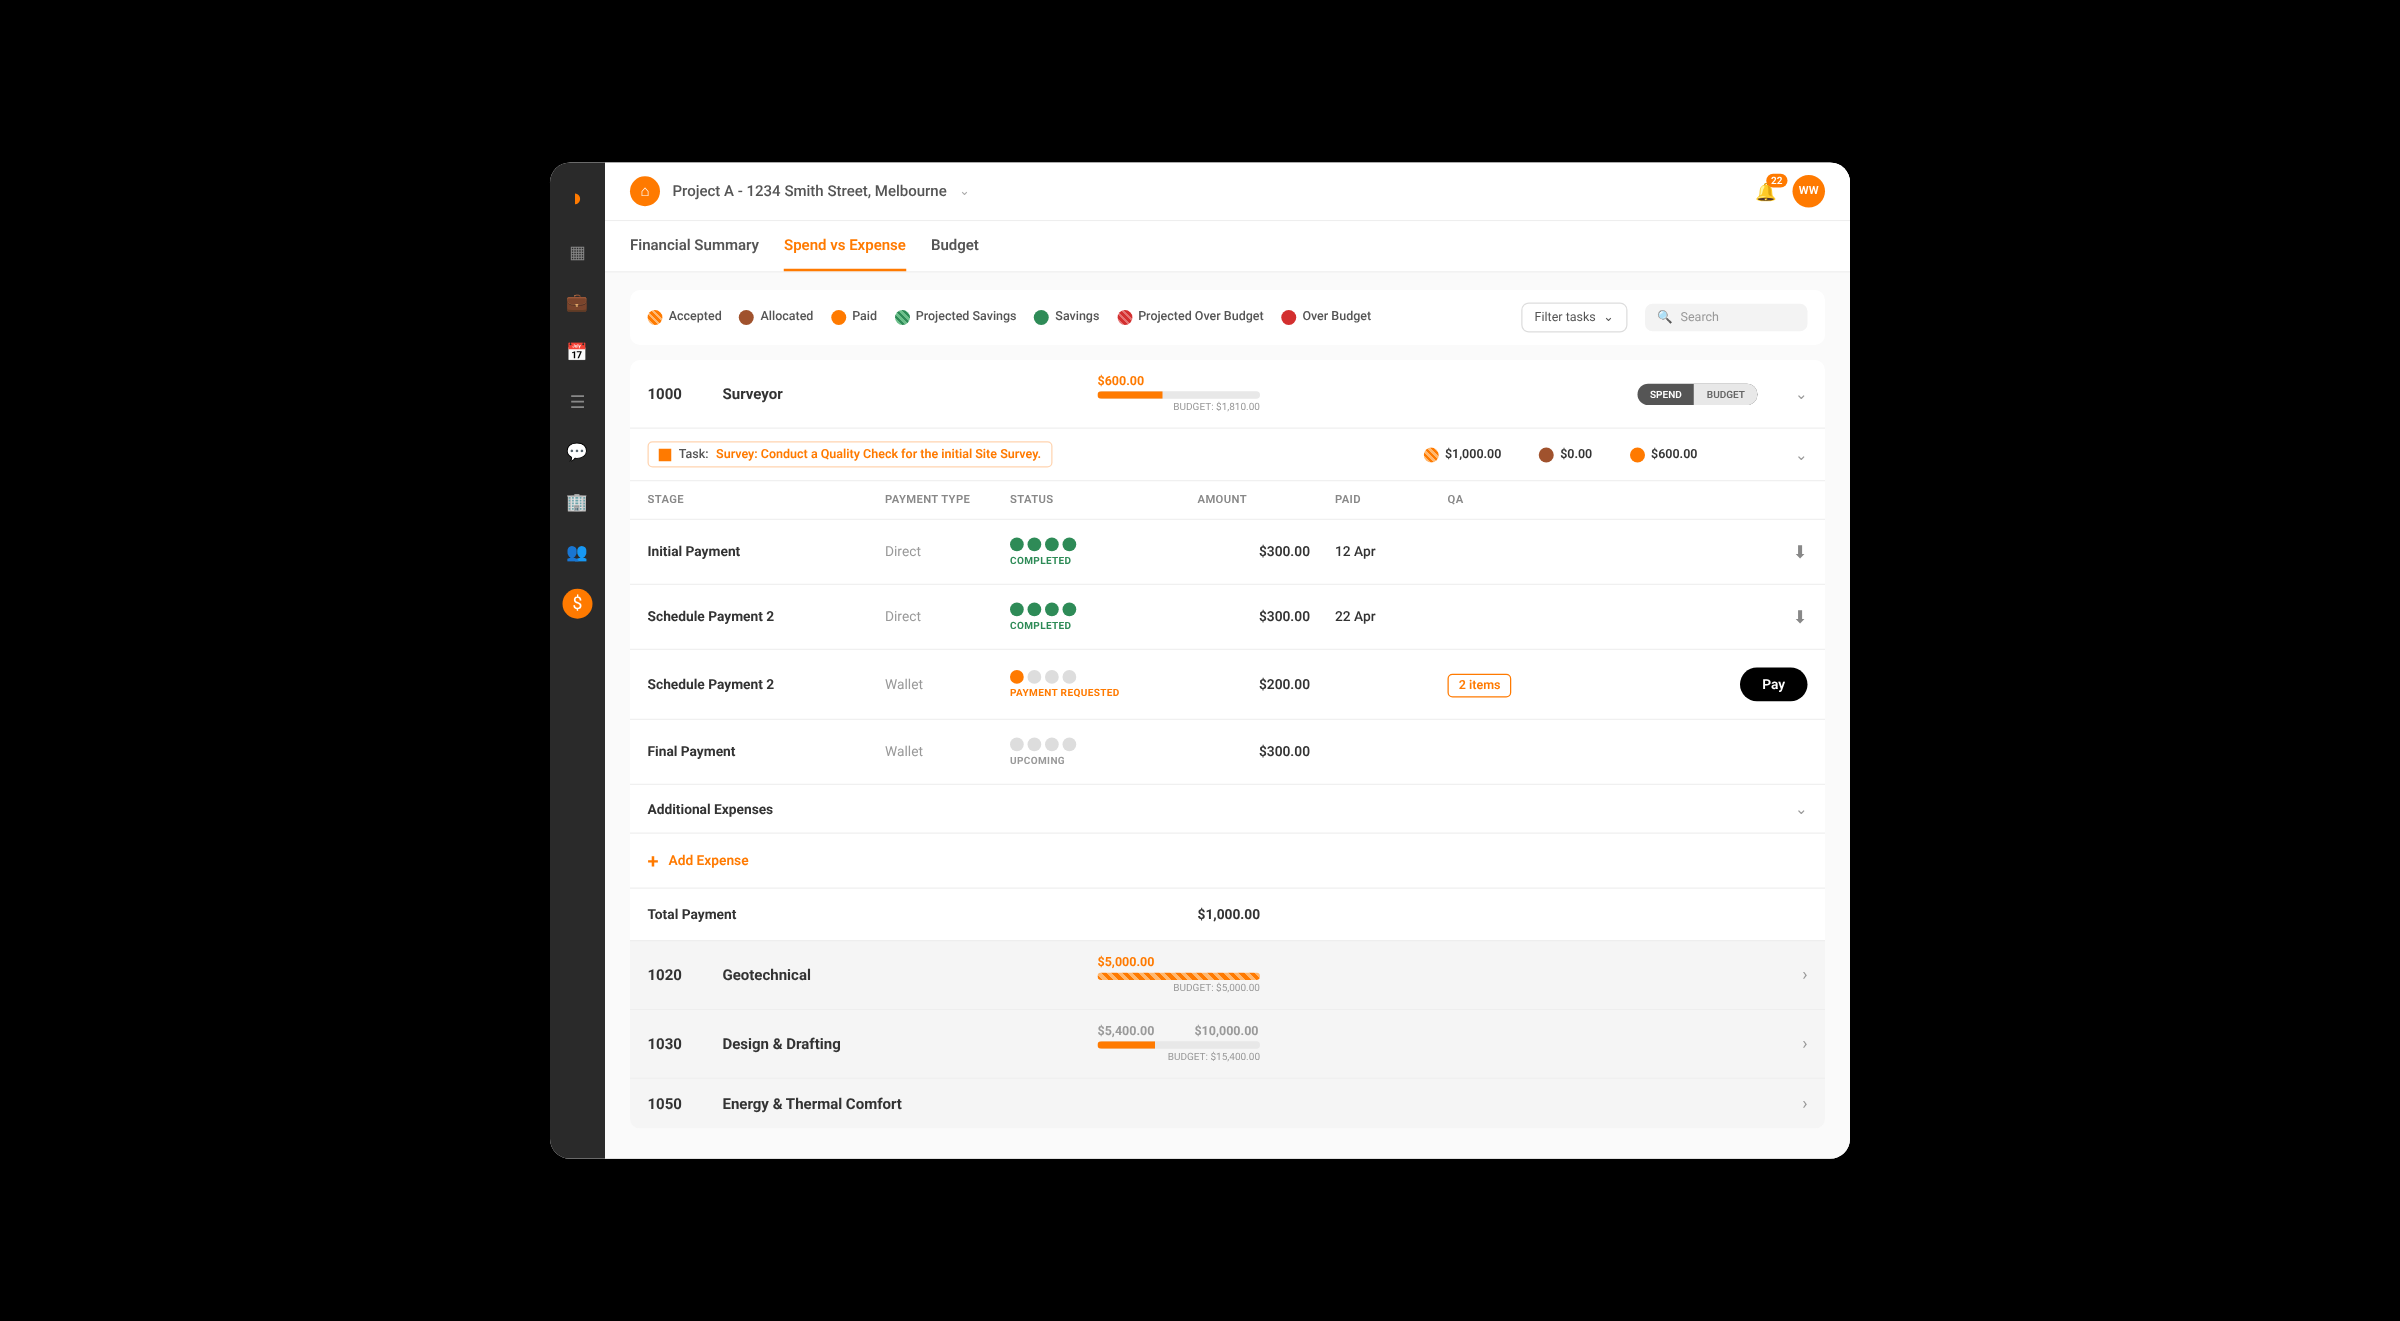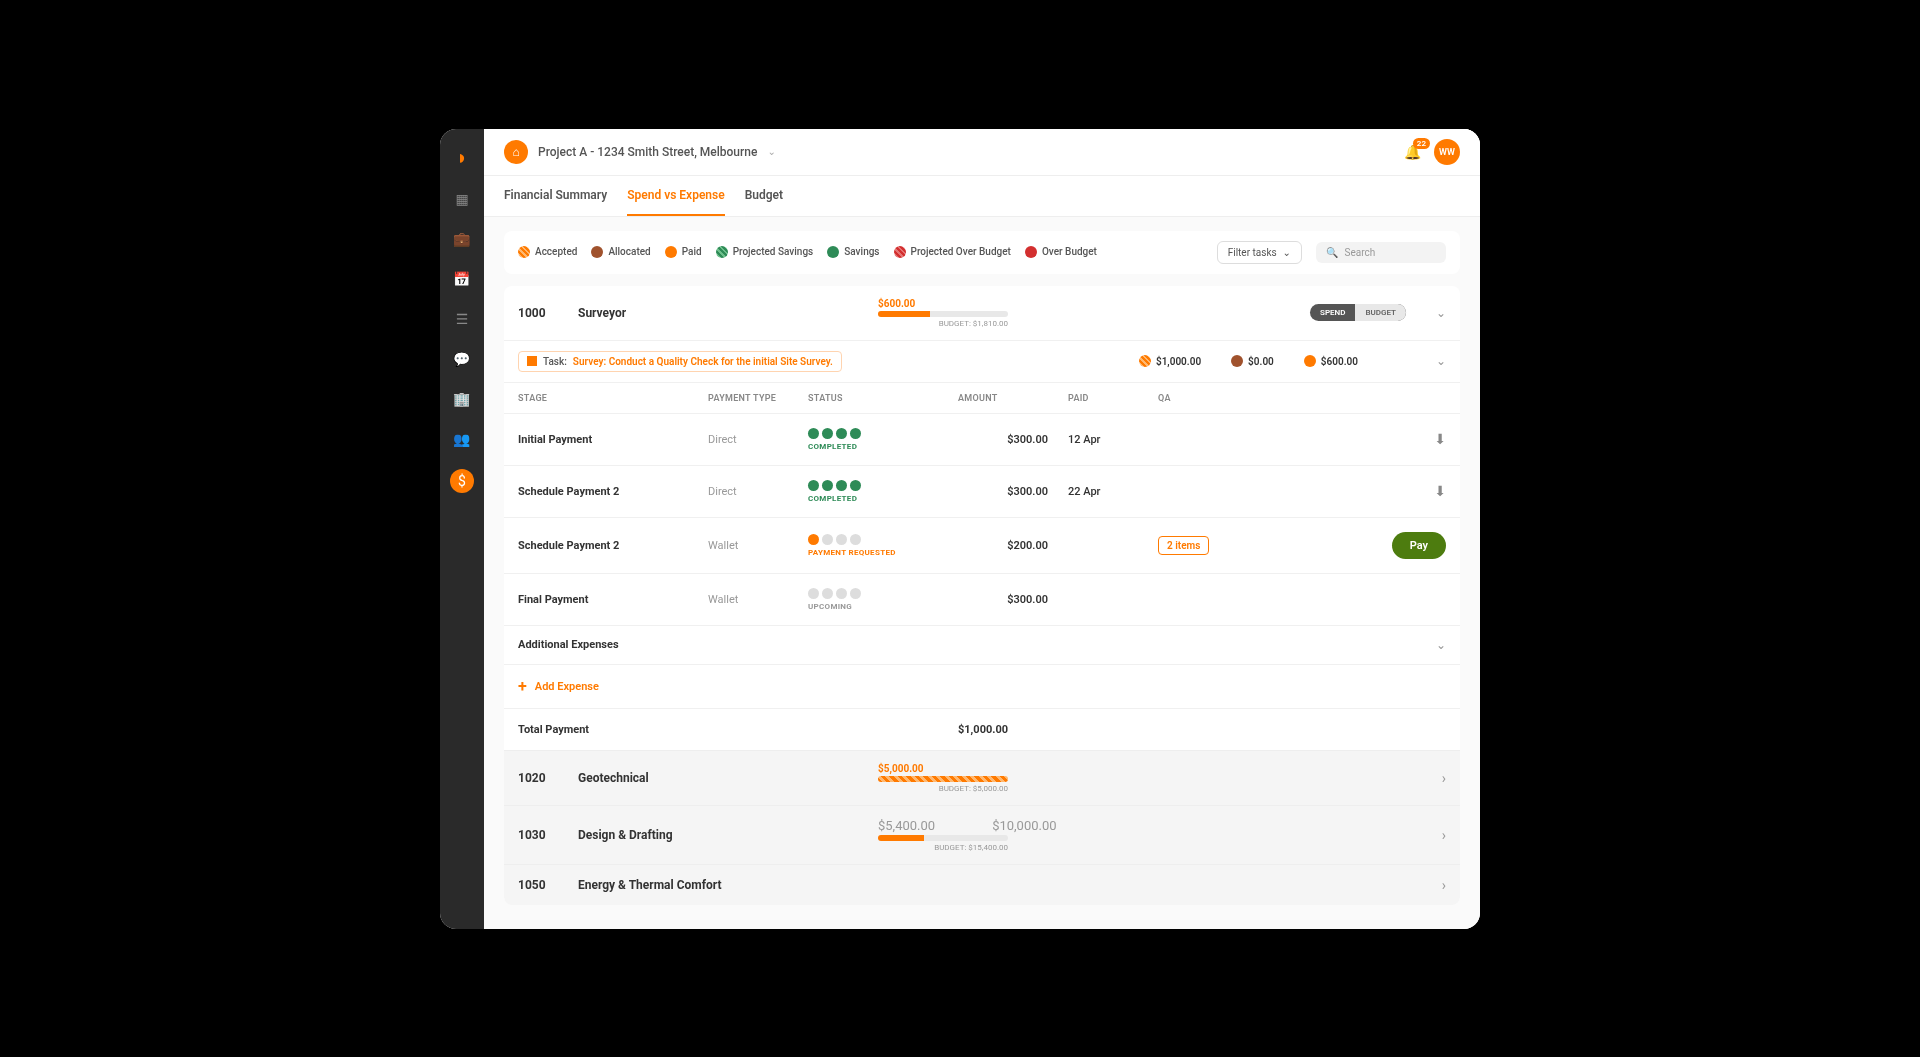--- a/index.html
+++ b/index.html
@@ -33,21 +33,21 @@
 .d-pover{background:#d32f2f;background-image:repeating-linear-gradient(45deg,#d32f2f,#d32f2f 2px,#e57373 2px,#e57373 4px)}
 .d-over{background:#d32f2f}
 .filter-btn{margin-left:auto;font-size:10px;color:#555;border:1px solid #ddd;background:#fff;padding:5px 10px;border-radius:6px;display:flex;align-items:center;gap:6px;cursor:pointer}
 .search-box{display:flex;align-items:center;gap:6px;background:#f3f3f3;padding:5px 10px;border-radius:6px;font-size:10px;color:#999;width:130px}
 .section{background:#fff;border-radius:8px;overflow:hidden;margin-bottom:10px}
 .section-header{display:flex;align-items:center;padding:12px 14px;gap:20px}
 .sec-code{font-size:12px;font-weight:700;color:#333;width:40px}
 .sec-name{font-size:12px;font-weight:700;color:#333;flex:0 0 280px}
 .budget-block{flex:1;display:flex;flex-direction:column;gap:2px}
 .budget-val{font-size:10px;font-weight:700;color:#ff7a00}
-.budget-split{font-size:13px;color:#999;font-weight:400;display:flex;gap:57px}
+.budget-split{font-size:10px;color:#999;font-weight:700;display:flex;gap:32px}
 .budget-bar{width:130px;height:6px;background:#e8e8e8;border-radius:3px;overflow:hidden;position:relative}
 .bar-fill{height:100%;background:#ff7a00}
 .bar-stripe{height:100%;background:repeating-linear-gradient(45deg,#ff7a00,#ff7a00 3px,#ffb870 3px,#ffb870 6px)}
 .budget-label{font-size:8px;color:#999;text-align:right;width:130px}
 .toggle-group{display:flex;background:#555;border-radius:12px;overflow:hidden;font-size:8px;font-weight:600}
 .toggle-opt{padding:4px 10px;color:#fff;cursor:pointer}
 .toggle-opt.light{background:#e8e8e8;color:#666}
 .expand-icon{color:#999;font-size:12px;cursor:pointer;margin-left:10px}
 .task-row{display:flex;align-items:center;padding:10px 14px;gap:18px;border-top:1px solid #f0f0f0}
 .task-label{display:flex;align-items:center;gap:6px;font-size:10px}
@@ -77,21 +77,21 @@
 .status-text{font-size:8px;font-weight:700;letter-spacing:.3px}
 .st-completed{color:#2e8b57}
 .st-requested{color:#ff7a00}
 .st-upcoming{color:#999}
 .amount{width:90px;text-align:right;font-weight:600;color:#333}
 .paid-date{width:90px;padding-left:20px;color:#333;font-weight:500}
 .qa-col{width:80px;padding-left:20px}
 .qa-badge{border:1px solid #ff7a00;color:#ff7a00;font-size:10px;padding:3px 8px;border-radius:4px;font-weight:600}
 .row-action{flex:1;text-align:right}
 .dl-icon{color:#888;cursor:pointer;font-size:14px}
-.pay-btn{background:#4d7c0f;color:#fff;border:none;padding:7px 18px;border-radius:16px;font-size:11px;font-weight:600;cursor:pointer}
+.pay-btn{background:#000000;color:#fff;border:none;padding:7px 18px;border-radius:16px;font-size:11px;font-weight:600;cursor:pointer}
 .add-exp-row{display:flex;align-items:center;padding:12px 14px;gap:8px;border-top:1px solid #f0f0f0}
 .add-exp-header{font-size:11px;font-weight:700;color:#333;flex:1}
 .plus-ic{color:#ff7a00;font-size:16px;font-weight:600}
 .add-exp-text{color:#ff7a00;font-size:11px;font-weight:600;cursor:pointer}
 .total-row{display:flex;align-items:center;padding:14px;border-top:1px solid #f0f0f0;font-size:11px;font-weight:700;color:#333}
 .total-label{flex:0 0 440px}
 .total-val{color:#333}
 .other-section{background:#f5f5f5;padding:12px 14px;display:flex;align-items:center;gap:20px;border-top:1px solid #eee}
 .chev-right{color:#999;font-size:14px;margin-left:auto;cursor:pointer}
 </style>

